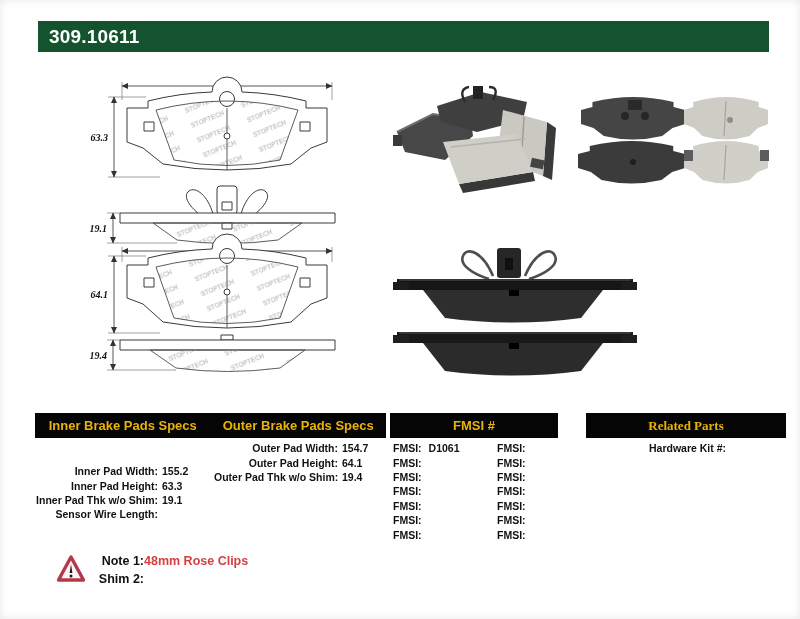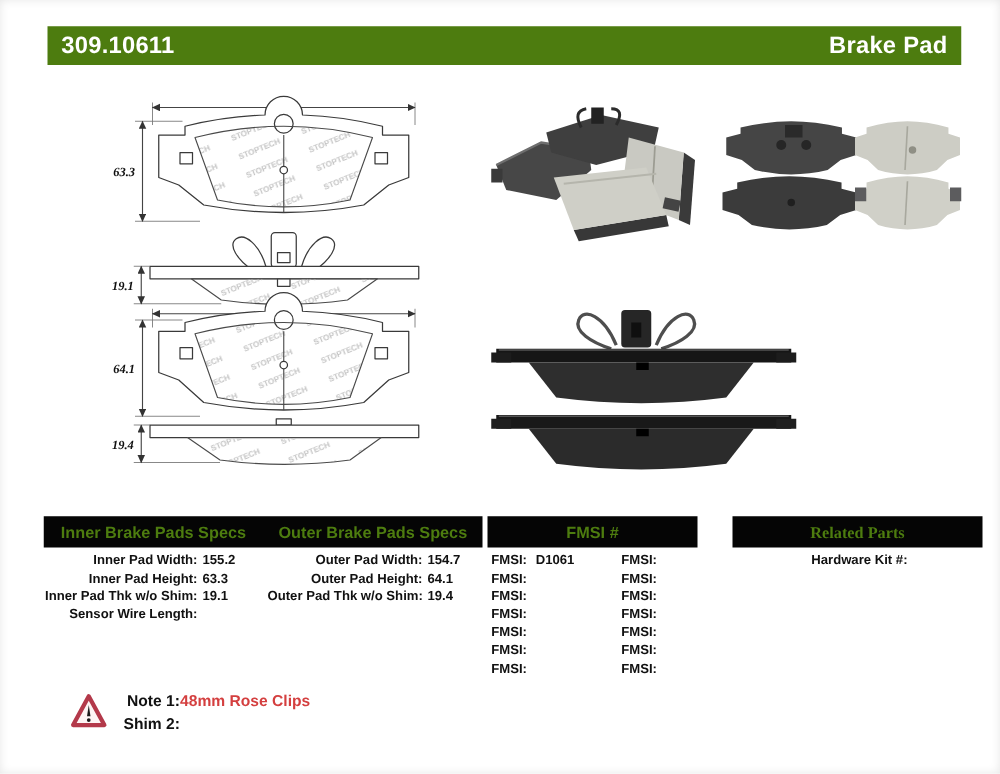--- a/index.html
+++ b/index.html
@@ -4,38 +4,38 @@
 <style>
   html,body{margin:0;padding:0;background:#ffffff;}
   .page{
     position:relative;width:800px;height:619px;background:#ffffff;
     font-family:"Liberation Sans",sans-serif;overflow:hidden;
     box-shadow:inset 0 0 8px rgba(0,0,0,.10);
   }
   
   .hdr{
     position:absolute;left:38px;top:21px;width:731px;height:31px;
-    background:#4d7c0f;color:#ffffff;display:flex;align-items:center;
+    background:#14532d;color:#ffffff;display:flex;align-items:center;
     justify-content:space-between;padding:0 11px;box-sizing:border-box;
     font-weight:bold;font-size:19px;letter-spacing:.2px;
   }
   
   .draw-svg{position:absolute;left:50px;top:70px;}
   .photo-svg{position:absolute;left:385px;top:80px;}
   .dimtxt{
     font-family:"Liberation Serif",serif;font-style:italic;font-weight:bold;
     font-size:10px;fill:#111;paint-order:stroke;stroke:#ffffff;stroke-width:3px;
   }
   .oline{fill:#ffffff;stroke:#3a3a3a;stroke-width:1;stroke-linejoin:round;}
   .fric{stroke:#4a4a4a;stroke-width:.9;stroke-linejoin:round;}
   .dimline{stroke:#444;stroke-width:.9;}
   .extline{stroke:#777;stroke-width:.7;}
   
   .thead{
-    position:absolute;height:25px;background:#050505;color:#4d7c0f;
+    position:absolute;height:25px;background:#050505;color:#eab308;
     display:flex;align-items:center;font-weight:bold;font-size:13px;
   }
   .thead span{flex:1;text-align:center;}
   .speccol{position:absolute;font-size:10.5px;font-weight:bold;color:#111;}
   .spec-row{display:flex;height:14.4px;align-items:center;white-space:nowrap;}
   .spec-row .lbl{width:124px;text-align:right;}
   .spec-row .val{margin-left:4px;text-align:left;}
   .fmsi-row{display:flex;height:14.4px;align-items:center;white-space:nowrap;}
   .fmsi-row .lbl{text-align:left;}
   .fmsi-row .val{margin-left:7px;}
@@ -49,21 +49,20 @@
   .note-line .nlbl{width:46px;}
   .note-line .nval{color:#d43f3f;}
 </style>
 </head>
 <body>
 
 <div class="page">
 
   <div class="hdr">
     <span>309.10611</span>
-    <span>Brake Pad</span>
   </div>
 
   <svg class="draw-svg" width="345" height="320" viewBox="0 0 345 320">
     <defs>
       <marker id="arrow" orient="auto-start-reverse" markerWidth="8" markerHeight="7" refX="6" refY="3" markerUnits="userSpaceOnUse">
         <path d="M0,0 L6.5,3 L0,6 Z" fill="#333"></path>
       </marker>
       <pattern id="wm" width="54" height="16" patternUnits="userSpaceOnUse" patternTransform="rotate(-22)">
         <text x="2" y="11" font-family="'Liberation Sans',sans-serif" font-size="6.5" font-weight="bold" fill="#c4c4c4">STOPTECH</text>
       </pattern>
@@ -196,21 +195,21 @@
     <span>Inner Brake Pads Specs</span>
     <span>Outer Brake Pads Specs</span>
   </div>
   <div class="thead" style="left:390px;top:413px;width:168px;">
     <span>FMSI #</span>
   </div>
   <div class="thead" style="left:586px;top:413px;width:200px;font-family:Liberation Serif, serif;">
     <span>Related Parts</span>
   </div>
 
-  <div class="speccol" style="left:34px;top:441px;">
+  <div class="speccol" style="left:34px;top:464px;">
     <div class="spec-row">
       <span class="lbl">Inner Pad Width:</span>
       <span class="val">155.2</span>
     </div>
     <div class="spec-row">
       <span class="lbl">Inner Pad Height:</span>
       <span class="val">63.3</span>
     </div>
     <div class="spec-row">
       <span class="lbl">Inner Pad Thk w/o Shim:</span>

